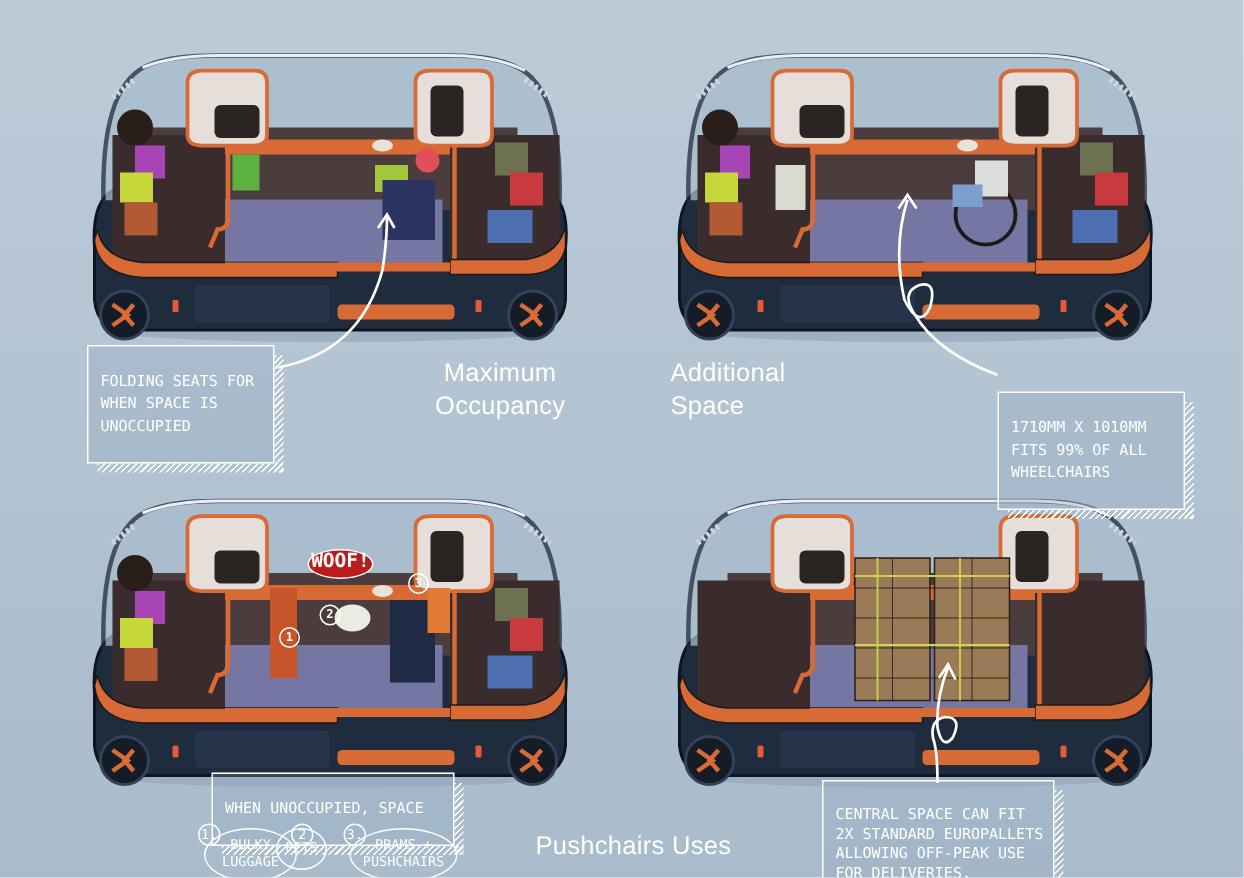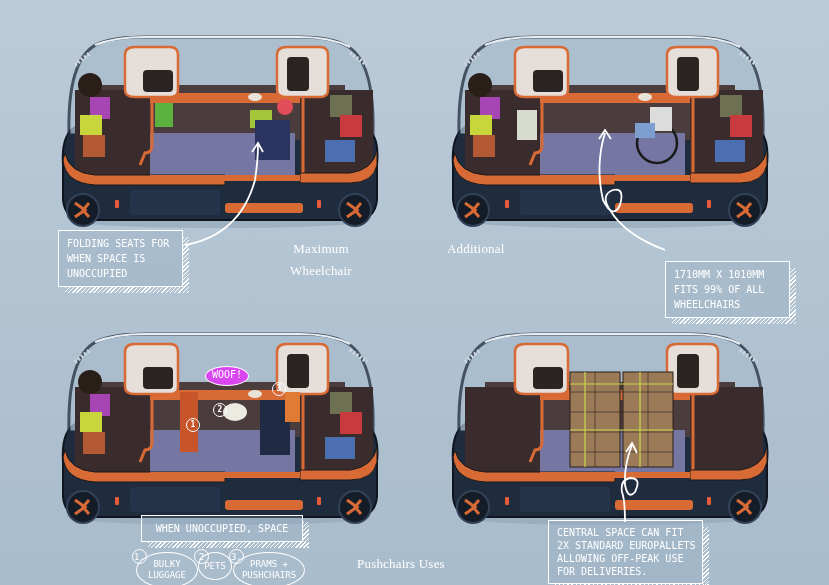--- a/index.html
+++ b/index.html
@@ -4,27 +4,27 @@
 <style>
   html, body { margin: 0; padding: 0; }
   body {
     width: 829px; height: 585px; overflow: hidden; position: relative;
     background: linear-gradient(180deg, #bccbd8 0%, #b2c3d2 50%, #a9bccc 100%);
     font-family: "DejaVu Sans", sans-serif;
   }
   .vehicle { position: absolute; width: 330px; height: 215px; }
   .vehicle svg { width: 100%; height: 100%; display: block; }
   .caption {
-    position: absolute; color: #ffffff; font-family: Liberation Serif, serif;
-    font-size: 13px; line-height: 22px; font-weight: 300; letter-spacing: 0.2px;
+    position: absolute; color: #ffffff; font-family: Liberation Sans, sans-serif;
+    font-size: 17px; line-height: 22px; font-weight: 300; letter-spacing: 0.2px;
   }
   .note {
     position: absolute; border: 1.5px solid #ffffff; color: #ffffff;
     font-family: "DejaVu Sans Mono", monospace; font-size: 10px; line-height: 15px;
-    text-transform: uppercase; padding: 5px 8px; box-sizing: border-box;
+    text-transform: uppercase; padding: 16px 8px; box-sizing: border-box;
     background: rgba(150,172,192,0.35);
   }
   .note::after {
     content: ""; position: absolute; right: -7px; top: 6px; bottom: -7px; width: 6px;
     background: repeating-linear-gradient(135deg, #ffffff 0 1px, transparent 1px 3px);
   }
   .note::before {
     content: ""; position: absolute; left: 6px; right: -7px; bottom: -7px; height: 6px;
     background: repeating-linear-gradient(135deg, #ffffff 0 1px, transparent 1px 3px);
   }
@@ -36,22 +36,22 @@
     display: flex; flex-direction: column; justify-content: center; align-items: center;
   }
   .num {
     position: absolute; width: 15px; height: 15px; border: 1.5px solid #fff; border-radius: 50%;
     color: #fff; font-size: 9px; line-height: 14px; text-align: center;
     font-family: "DejaVu Sans Mono", monospace; box-sizing: border-box; background: transparent;
   }
   .arrow { position: absolute; pointer-events: none; }
   .woof {
     position: absolute; border: 1.5px solid #fff; border-radius: 50%;
-    color: #fff; font-family: "DejaVu Sans Mono", monospace; font-size: 10px; font-weight: normal;
-    text-align: center; line-height: 16px; background: #d946ef;
+    color: #fff; font-family: "DejaVu Sans Mono", monospace; font-size: 13px; font-weight: bold;
+    text-align: center; line-height: 16px; background: #b91c1c;
   }
   .marker {
     position: absolute; width: 14px; height: 14px; border: 1.5px solid #fff; border-radius: 50%;
     color: #fff; font-size: 8px; line-height: 12px; text-align: center; box-sizing: border-box;
     font-family: "DejaVu Sans Mono", monospace; font-weight: bold;
   }
 </style>
 </head>
 <body>
 
@@ -181,55 +181,56 @@
       <line x1="125" y1="72" x2="228" y2="72"></line>
         <line x1="125" y1="118" x2="228" y2="118"></line>
       <line x1="140" y1="60" x2="140" y2="155"></line>
         <line x1="195" y1="60" x2="195" y2="155"></line>
     </g>
   </svg>
 </div>
 
 <div class="caption" style="left:290px; top:238px; text-align:center;">
   <span style="display:block">Maximum</span>
-  <span style="display:block">Wheelchair</span>
+  <span style="display:block">Occupancy</span>
 </div>
 <div class="caption" style="left:447px; top:238px;">
   <span style="display:block">Additional</span>
+  <span style="display:block">Space</span>
 </div>
 <div class="caption" style="left:357px; top:553px;">
   <span>Pushchairs Uses</span>
 </div>
 
 <div class="note" style="left:58px; top:230px; width:125px;">
   <span class="line">Folding seats for</span>
   <span class="line">when space is</span>
   <span class="line">unoccupied</span>
 </div>
 <div class="note" style="left:665px; top:233px; width:125px;margin-top:28px;">
   <span class="line">1710mm X 1010mm</span>
   <span class="line">Fits 99% of all</span>
   <span class="line">wheelchairs</span>
 </div>
-<div class="note" style="left:141px; top:515px; width:162px;text-align:center;">
+<div class="note" style="left:141px; top:515px; width:162px;">
   <span class="line">When unoccupied, space</span>
 </div>
 <div class="note" style="left:548px; top:520px; width:155px; font-size:10px; line-height:13px;">
   <span class="line">Central space can fit</span>
   <span class="line">2x standard europallets</span>
   <span class="line">allowing off-peak use</span>
   <span class="line">for deliveries.</span>
 </div>
 
 <div class="bubble" style="left:136px; top:552px; width:62px; height:36px;">
   <span>Bulky</span>
   <span>Luggage</span>
 </div>
 <div class="num" style="left:132px; top:549px;">1.</div>
-<div class="bubble" style="left:198px; top:552px; width:34px; height:28px;">
+<div class="bubble" style="left:184px; top:552px; width:34px; height:28px;">
   <span>Pets</span>
 </div>
 <div class="num" style="left:194px; top:549px;">2</div>
 <div class="bubble" style="left:233px; top:552px; width:72px; height:36px;">
   <span>Prams +</span>
   <span>Pushchairs</span>
 </div>
 <div class="num" style="left:229px; top:549px;">3.</div>
 
 <div class="woof" style="left:205px; top:366px; width:42px; height:18px;">WOOF!</div>

